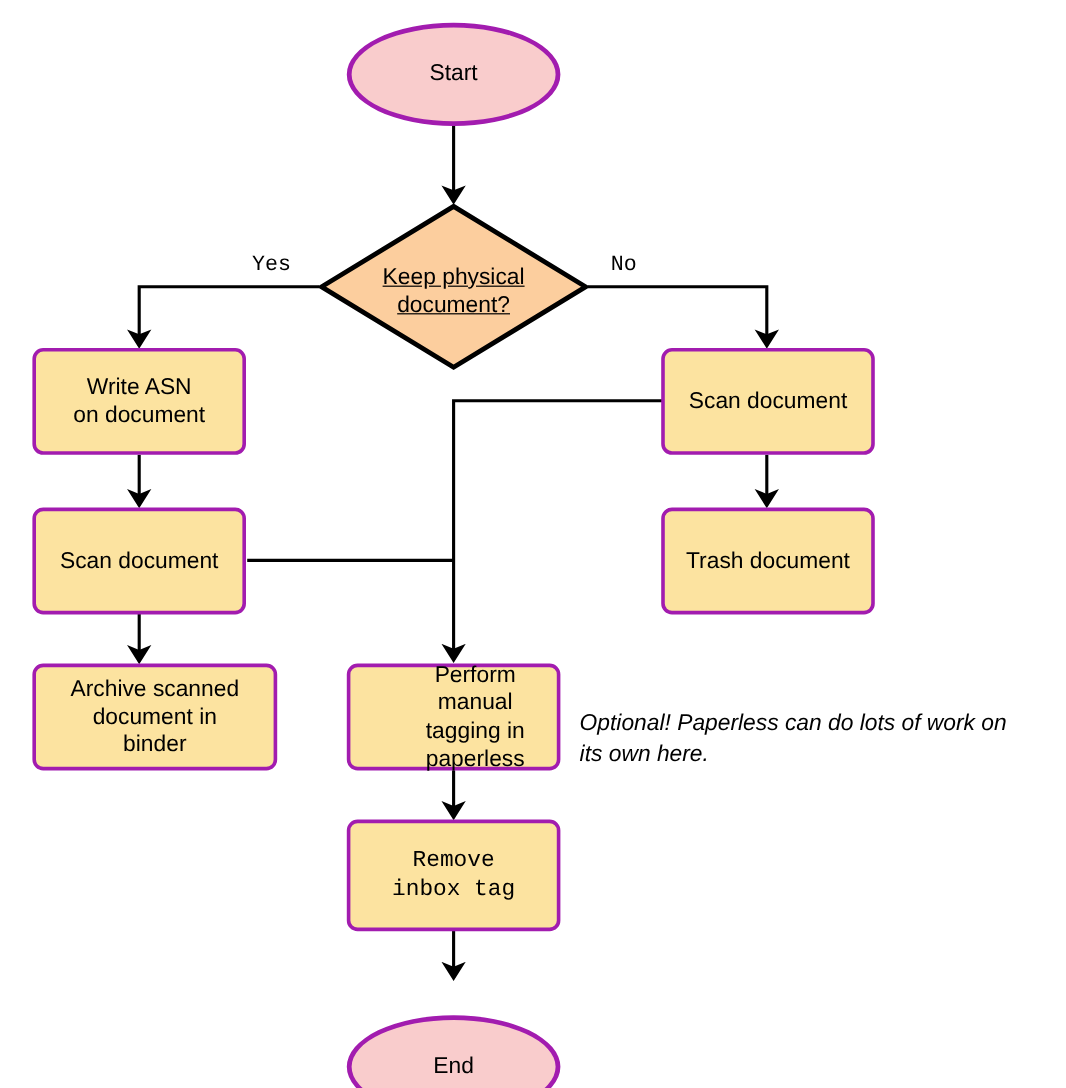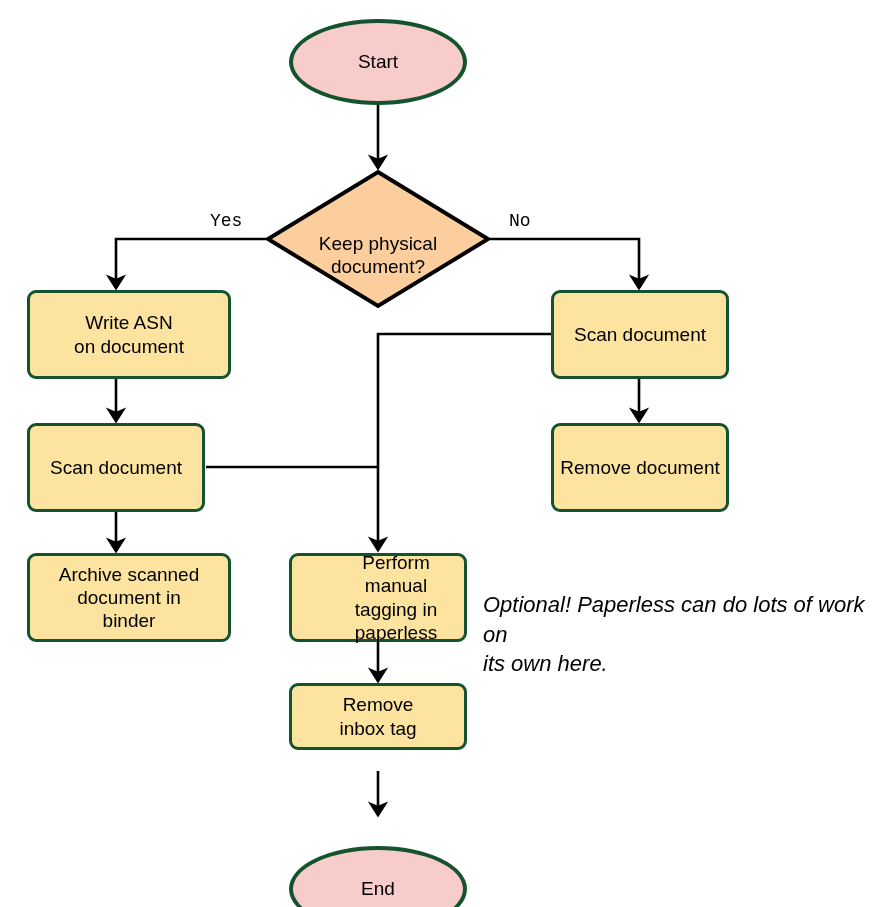--- a/index.html
+++ b/index.html
@@ -17,21 +17,21 @@
   #flow-canvas {
     position: absolute;
     left: 0;
     top: 0;
     width: 888px;
     height: 907px;
   }
   .node {
     position: absolute;
     box-sizing: border-box;
-    border: 3px solid #14532d;
+    border: 3px solid #a21caf;
     display: flex;
     align-items: center;
     justify-content: center;
     text-align: center;
     color: #000000;
     font-size: 19px;
     line-height: 1.22;
     font-family: "Liberation Sans", sans-serif;
   }
   .node-terminal {
@@ -47,44 +47,45 @@
     display: block;
     white-space: pre-line;
     padding: 0 6px;
   }
   .diamond-wrap {
     position: absolute;
   }
   .diamond-label {
     position: absolute;
     left: 0;
-    top: 16px;
+    top: 4px;
     width: 100%;
     height: 100%;
     display: flex;
     align-items: center;
     justify-content: center;
     text-align: center;
     font-size: 19px;
     line-height: 1.22;
     color: #000000;
     white-space: pre-line;
     font-family: "Liberation Sans", sans-serif;
+    text-decoration: underline;
   }
   .edge-label {
     position: absolute;
     font-size: 18px;
     color: #000000;
     font-family: Liberation Mono, monospace;
     white-space: nowrap;
   }
   .note-text {
     position: absolute;
     font-style: italic;
-    font-size: 22px;
+    font-size: 19px;
     line-height: 1.35;
     color: #000000;
     font-family: "Liberation Sans", sans-serif;
     white-space: pre-line;
   }
 </style>
 </head>
 <body>
 
 <svg id="flow-canvas" viewBox="0 0 888 907" xmlns="http://www.w3.org/2000/svg">
@@ -123,50 +124,50 @@
   <svg width="226" height="140" viewBox="0 0 226 140" xmlns="http://www.w3.org/2000/svg">
     <polygon points="113,3 223,70 113,137 3,70" fill="#FCCE9E" stroke="#000000" stroke-width="4"></polygon>
   </svg>
   <div class="diamond-label">Keep physical
 document?</div>
 </div>
 
 <div class="edge-label" style="left:210px; top:211px;">Yes</div>
 <div class="edge-label" style="left:509px; top:211px;text-align:right;">No</div>
 
-<div class="node node-process" style="left:27px; top:290px; width:204px; height:89px;">
+<div class="node node-process" style="left:27px; top:290px; width:178px; height:89px;">
   <span class="node-label">Write ASN
 on document</span>
 </div>
 
 <div class="node node-process" style="left:27px; top:423px; width:178px; height:89px;">
   <span class="node-label">Scan document</span>
 </div>
 
 <div class="node node-process" style="left:27px; top:553px; width:204px; height:89px;">
   <span class="node-label">Archive scanned
 document in
 binder</span>
 </div>
 
 <div class="node node-process" style="left:551px; top:290px; width:178px; height:89px;">
   <span class="node-label">Scan document</span>
 </div>
 
 <div class="node node-process" style="left:551px; top:423px; width:178px; height:89px;">
-  <span class="node-label">Remove document</span>
+  <span class="node-label">Trash document</span>
 </div>
 
 <div class="node node-process" style="left:289px; top:553px; width:178px; height:89px;padding-left:36px;">
   <span class="node-label">Perform manual
 tagging in
 paperless</span>
 </div>
 
-<div class="node node-process" style="left:289px; top:683px; width:178px; height:67px;">
+<div class="node node-process" style="left:289px; top:683px; width:178px; height:93px;font-family:Liberation Mono, monospace;">
   <span class="node-label">Remove
 inbox tag</span>
 </div>
 
 <div class="node node-terminal" style="left:289px; top:846px; width:178px; height:86px;">
   <span class="node-label">End</span>
 </div>
 
 <div class="note-text" style="left:483px; top:590px; width:400px;">Optional! Paperless can do lots of work on
 its own here.</div>

